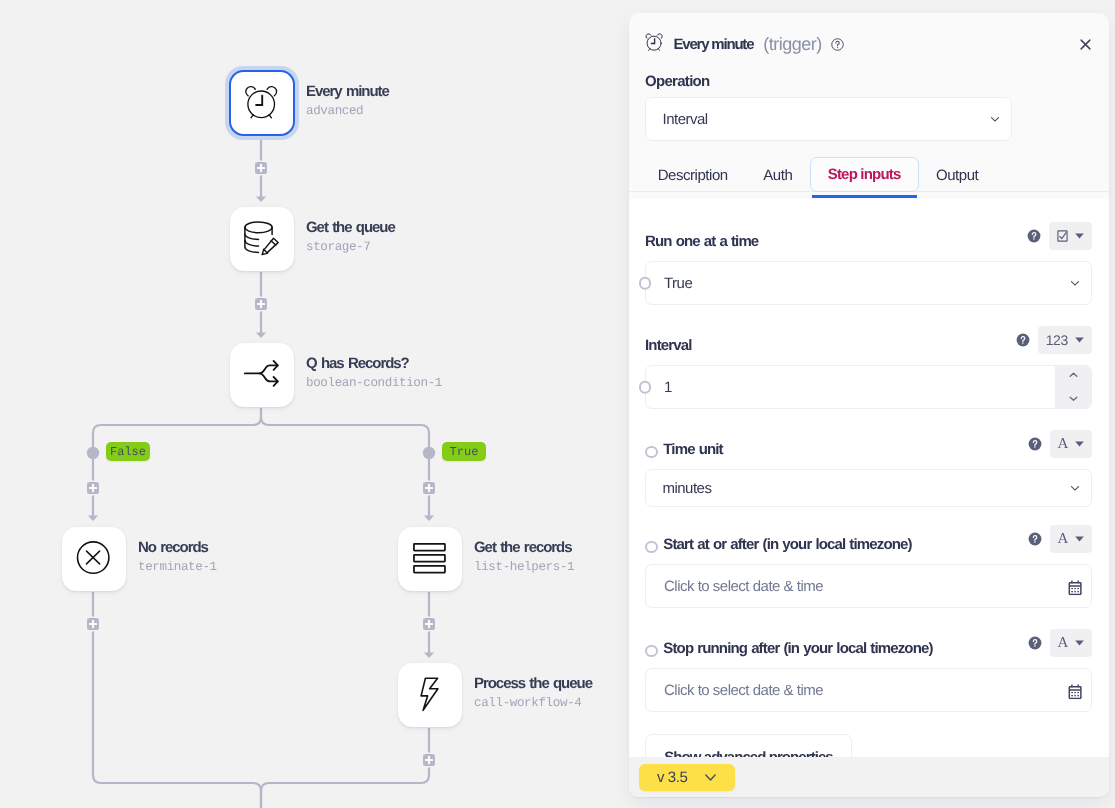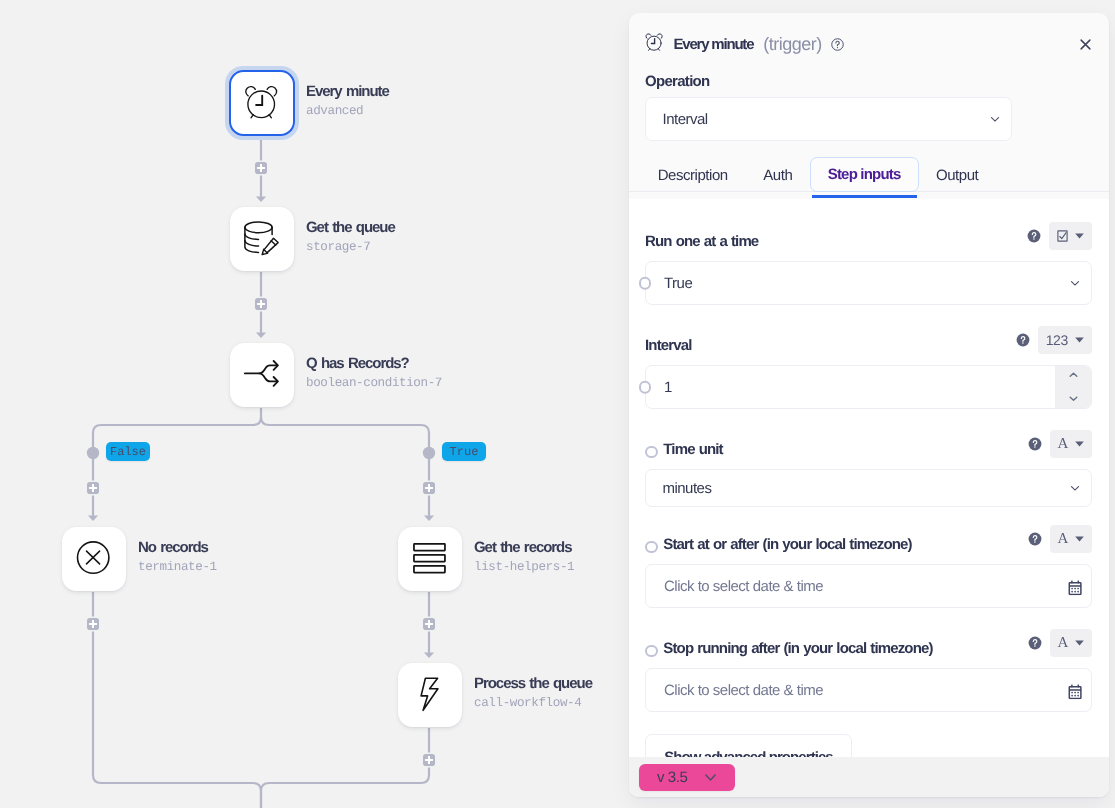--- a/index.html
+++ b/index.html
@@ -22,21 +22,21 @@
   .labels{line-height:1;}
   .labels .t{font-size:15px;font-weight:700;color:#383d55;letter-spacing:-1.05px;word-spacing:1.2px;}
   .labels .s{font-family:"Liberation Mono",monospace;font-size:12.6px;color:#a2a5b9;margin-top:6px;letter-spacing:-.4px;}
 
   .plusbtn{position:absolute;width:12px;height:12px;border-radius:2.8px;background:#b5b7c9;
      box-shadow:0 0 0 1.6px #f2f2f3;}
   .plusbtn::before,.plusbtn::after{content:"";position:absolute;background:#fff;}
   .plusbtn::before{left:2.1px;top:4.9px;width:8px;height:2.2px;}
   .plusbtn::after{left:4.9px;top:2.1px;width:2.2px;height:8px;}
 
-  .blabel{position:absolute;background:#0ea5e9;border-radius:5px;height:19px;
+  .blabel{position:absolute;background:#84cc16;border-radius:5px;height:19px;
      display:flex;align-items:center;justify-content:center;
      padding:0 4px;box-sizing:border-box;
      font-family:"Liberation Mono",monospace;font-size:12px;color:#474c6b;
      box-shadow:0 1px 2px rgba(16,24,40,.07);}
 
   
   #panel{position:absolute;left:629px;top:13px;width:480px;height:784px;
      background:#fafafb;border-radius:10px;
      box-shadow:0 1px 2px rgba(16,24,40,.07),0 8px 22px rgba(16,24,40,.06);
      overflow:hidden;}
@@ -52,21 +52,21 @@
   .selbox{position:relative;height:44px;background:#fff;border:1px solid #eceef3;border-radius:7px;
      display:flex;align-items:center;padding:0 16.5px;box-sizing:border-box;font-size:15px;color:#343a52;
      margin-top:7px;letter-spacing:-.5px;}
   .selbox .chev{position:absolute;right:9px;top:50%;transform:translateY(-50%);display:flex;}
 
   #tabs{display:flex;align-items:flex-end;height:41px;padding:0 0 0 10.9px;
         position:absolute;left:0;top:138px;width:536px;box-sizing:border-box;}
   #tabs::before{content:"";position:absolute;left:0;right:0;bottom:0;height:1px;background:#ebecf1;}
   .tab{font-size:15px;color:#2f3450;padding:0 17.75px;height:33px;display:flex;align-items:center;
        border-radius:7px 7px 0 0;cursor:pointer;position:relative;box-sizing:border-box;letter-spacing:-.45px;}
-  .tab.active{color:#4c1d95;font-weight:700;border:1px solid #cddffa;background:#fcfcfd;border-radius:7px;
+  .tab.active{color:#be185d;font-weight:700;border:1px solid #cddffa;background:#fcfcfd;border-radius:7px;
        height:35px;letter-spacing:-.8px;padding:0 17.2px;margin:0 -0.55px;}
   .tab.active::after{content:"";position:absolute;left:1px;right:1px;bottom:-6.5px;height:2.5px;background:#2563eb;}
 
   #form{position:absolute;left:0;top:186px;width:480px;padding:27px 17px 0 16px;box-sizing:border-box;
      background:#fff;min-height:600px;}
   .field{margin-bottom:0;}
   .frow{display:flex;align-items:flex-end;height:24px;margin-bottom:11px;}
   .flabel{font-size:15px;font-weight:700;color:#2f3450;letter-spacing:-.85px;word-spacing:.7px;}
   .fright{margin-left:auto;display:flex;align-items:center;}
   .fright > span:first-child{display:flex;align-items:center;}
@@ -89,21 +89,21 @@
   .cal-r{position:absolute;right:8.9px;top:50%;transform:translateY(-50%) translateY(1.8px);display:flex;}
   .spin{position:absolute;right:0;top:0;bottom:0;width:35.7px;background:#f0f0f3;border-radius:0 6px 6px 0;
      display:flex;flex-direction:column;align-items:center;justify-content:center;box-sizing:border-box;gap:18.5px;}
 
   .advbtn{height:44px;background:#fff;border:1px solid #eceef3;border-radius:7px;
      display:flex;align-items:center;justify-content:center;font-size:15px;font-weight:700;color:#2f3450;
      width:205px;letter-spacing:-.93px;margin-top:-3px;}
 
   #pfoot{position:absolute;left:0;right:0;bottom:0;height:40px;background:#f2f2f3;
      display:flex;align-items:center;padding:0 0 0 10px;box-sizing:border-box;}
-  .vbtn{height:27px;width:96px;background:#ec4899;border-radius:6px;display:flex;align-items:center;
+  .vbtn{height:27px;width:96px;background:#fde047;border-radius:6px;display:flex;align-items:center;
      padding:0 0 0 18px;box-sizing:border-box;position:relative;
      font-size:15px;color:#383d58;box-shadow:0 1px 2px rgba(16,24,40,.05);letter-spacing:-.4px;}
   .vbtn .chev{position:absolute;right:19px;display:flex;align-items:center;}
 </style>
 </head>
 <body>
 
 <div id="app">
 
   <div id="canvas">
@@ -185,21 +185,21 @@
         <svg width="36" height="36" viewBox="0 0 36 36" fill="none" stroke="#141414" stroke-width="1.85" stroke-linecap="round" stroke-linejoin="round">
           <path d="M0.9 16.4 L15.4 16.4 C18.4 16.4 19.9 13.6 21.4 11.3 C22.5 9.5 23.7 8.4 26 8.4 L33.3 8.4"></path>
           <path d="M15.4 16.4 C18.4 16.4 19.9 19.2 21.4 21.5 C22.5 23.3 23.7 24.4 26 24.4 L33.3 24.4"></path>
           <path d="M29.6 4 L33.9 8.4 L29.6 12.8"></path>
           <path d="M29.6 20 L33.9 24.4 L29.6 28.8"></path>
         </svg>
       </div>
     </div>
     <div class="labels" style="position:absolute;left:306px;top:356px;">
       <div class="t">Q has Records?</div>
-      <div class="s">boolean-condition-7</div>
+      <div class="s">boolean-condition-1</div>
     </div>
 
     <div class="blabel" style="left:106px;top:442px;width:44px;">False</div>
     <div class="blabel" style="left:442px;top:442px;width:44px;">True</div>
     <div class="plusbtn" style="left:87px;top:482px;"></div>
     <div class="plusbtn" style="left:423px;top:482px;"></div>
 
     <div class="node" style="left:62px;top:527px;">
       <div class="box">
         <svg width="36" height="36" viewBox="0 0 36 36" fill="none" stroke="#141414" stroke-width="1.6" stroke-linecap="round">

